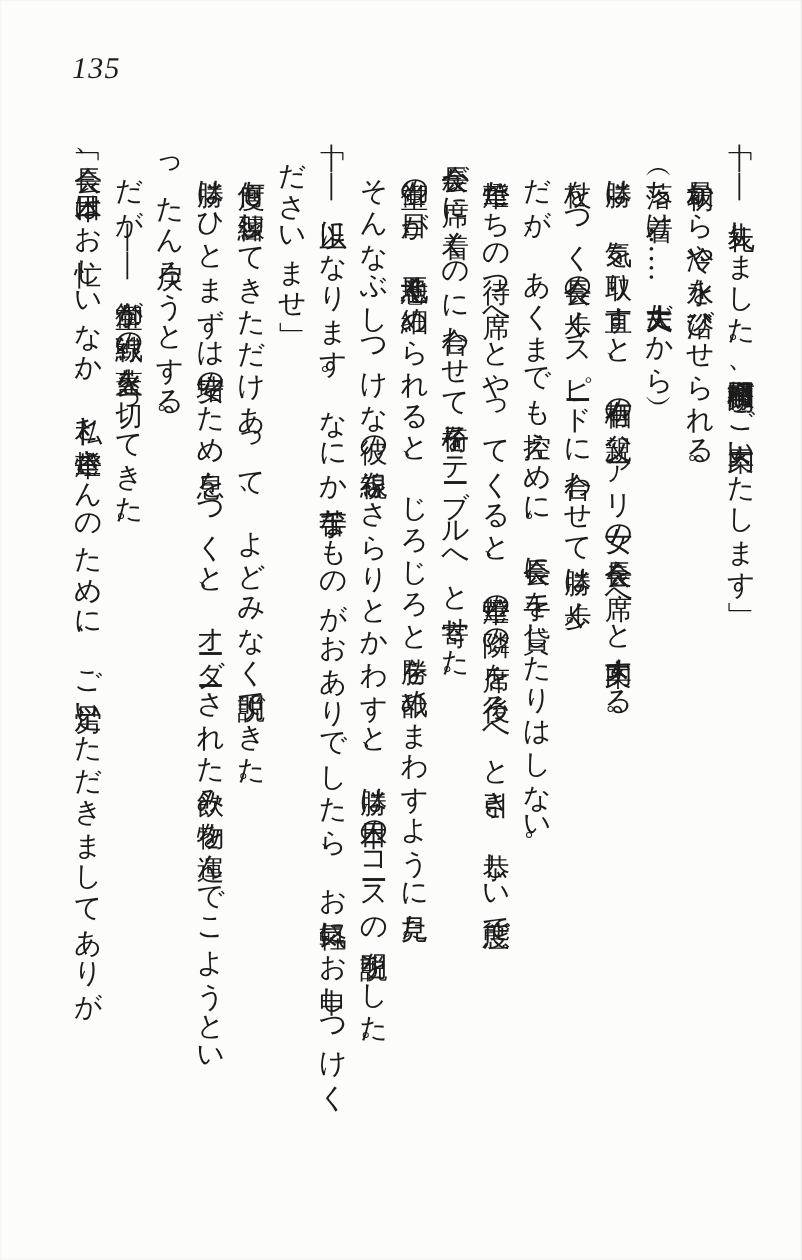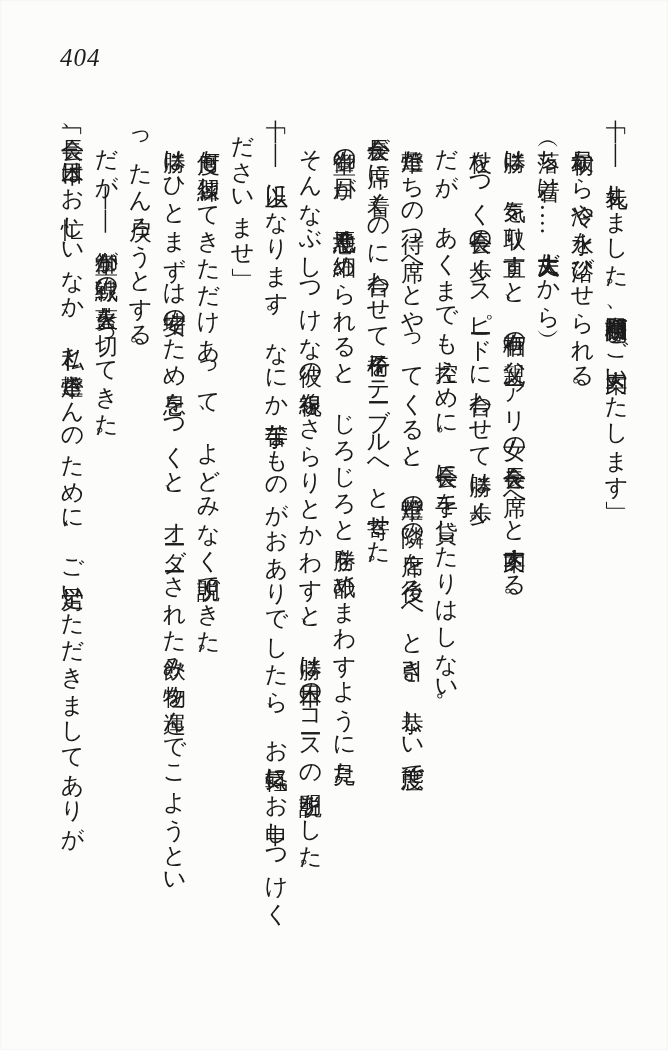--- a/index.html
+++ b/index.html
@@ -48,21 +48,21 @@
     text-indent: 0;
   }
   .text-block p.line.indent {
     text-indent: 0.55em;
   }
 </style>
 </head>
 <body>
 
 <div class="page" style="background: rgb(252, 252, 251);">
-  <div class="page-number">404</div>
+  <div class="page-number">135</div>
 
   <div class="text-block" style="color: rgb(27, 27, 27);">
     <p class="line">「――失礼しました。有栖門司朗様、ご案内いたします」</p>
     <p class="line indent">最初から冷や水を浴びせられる。</p>
     <p class="line indent">（落ち着け……大丈夫だから）</p>
     <p class="line indent">勝は、気を取り直すと、有栖の父親、アリ女の会長を席へと案内する。</p>
     <p class="line indent">杖をつく会長の歩くスピードに合わせて勝は歩く。</p>
     <p class="line indent">だが、あくまでも控えめに。会長に手を貸したりはしない。</p>
     <p class="line indent">燈華たちの待つ席へとやってくると、燈華の隣の席を後ろへと引き、恭しい態度で</p>
     <p class="line">会長が席に着くのに合わせて椅子をテーブルへと寄せた。</p>

